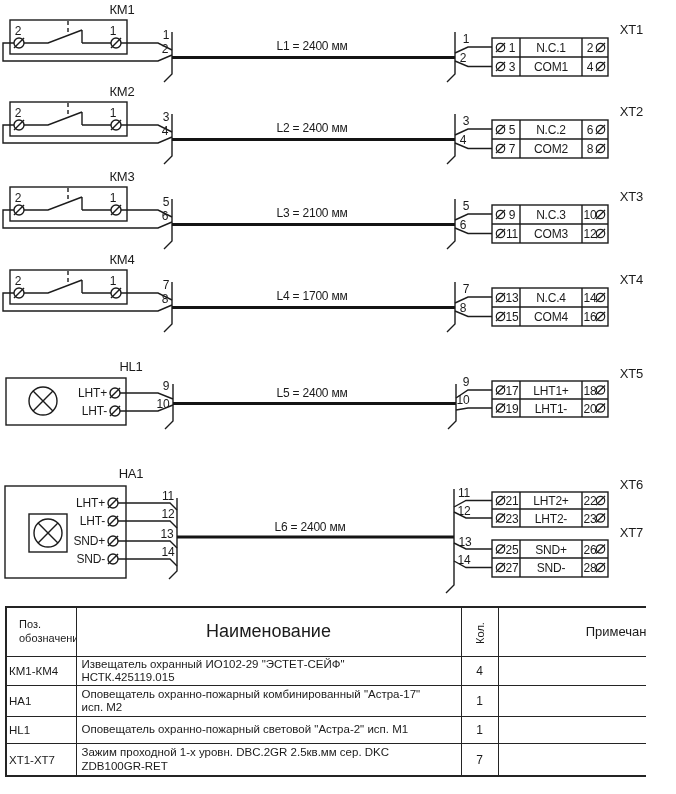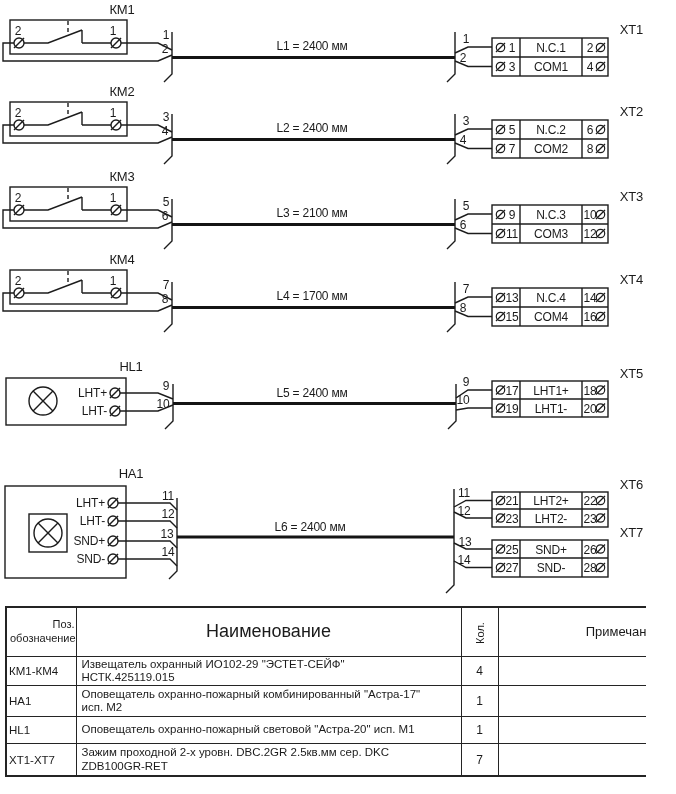--- a/index.html
+++ b/index.html
@@ -11,21 +11,21 @@
   .ln{stroke:#1c1c1c;stroke-width:1.4;fill:none;}
   .ln2{stroke:#1c1c1c;stroke-width:1.2;fill:none;}
   .dash{stroke-dasharray:4 3;}
   .cable{stroke:#141414;stroke-width:3;fill:none;}
   .spec-table{position:absolute;left:5px;top:606px;width:657px;}
   table{border-collapse:collapse;table-layout:fixed;width:657px;
         font-family:"Liberation Sans",sans-serif;color:#1b1b1b;}
   th,td{border:1.6px solid #242424;overflow:hidden;}
   table{border:2px solid #242424;}
   th{font-weight:normal;}
-  .pos-h{font-size:11px;text-align:right;padding:2px 1px 2px 3px;line-height:1.25;}
+  .pos-h{font-size:11px;text-align:left;padding:2px 1px 2px 12px;line-height:1.25;}
   .name-h{font-size:18px;text-align:center;}
   .note-h{font-size:13px;text-align:right;}
   .qty-h{text-align:center;}
   .rot{display:inline-block;transform:rotate(-90deg);white-space:nowrap;font-size:11px;}
   td.pos{font-size:11.5px;text-align:left;padding:1px 2px;margin-left:35px;}
   td.name{font-size:11.5px;text-align:left;padding:1px 5px;line-height:1.15;vertical-align:middle;}
   td.name .name-text{max-width:352px;}
   td.qty{font-size:12px;text-align:center;}
   td.note{font-size:12px;}
 </style>
@@ -387,29 +387,29 @@
         <td class="pos">НА1</td>
         <td class="name">
               <div class="name-text">Оповещатель охранно-пожарный комбинированный "Астра-17" исп. М2</div>
             </td>
         <td class="qty">1</td>
         <td class="note"></td>
       </tr>
       <tr style="height:27px">
         <td class="pos">HL1</td>
         <td class="name">
-              <div class="name-text">Оповещатель охранно-пожарный световой "Астра-20" исп. М1</div>
+              <div class="name-text">Оповещатель охранно-пожарный световой "Астра-2" исп. М1</div>
             </td>
         <td class="qty">1</td>
         <td class="note"></td>
       </tr>
       <tr style="height:33px">
         <td class="pos">ХТ1-ХТ7</td>
         <td class="name">
-              <div class="name-text">Зажим проходной 2-х уровн. DBC.2GR 2.5кв.мм сер. DKC ZDB100GR-RET</div>
+              <div class="name-text">Зажим проходной 1-х уровн. DBC.2GR 2.5кв.мм сер. DKC ZDB100GR-RET</div>
             </td>
         <td class="qty">7</td>
         <td class="note"></td>
       </tr>
     </tbody>
   </table>
 </div>
 </div>
 
 </body></html>

